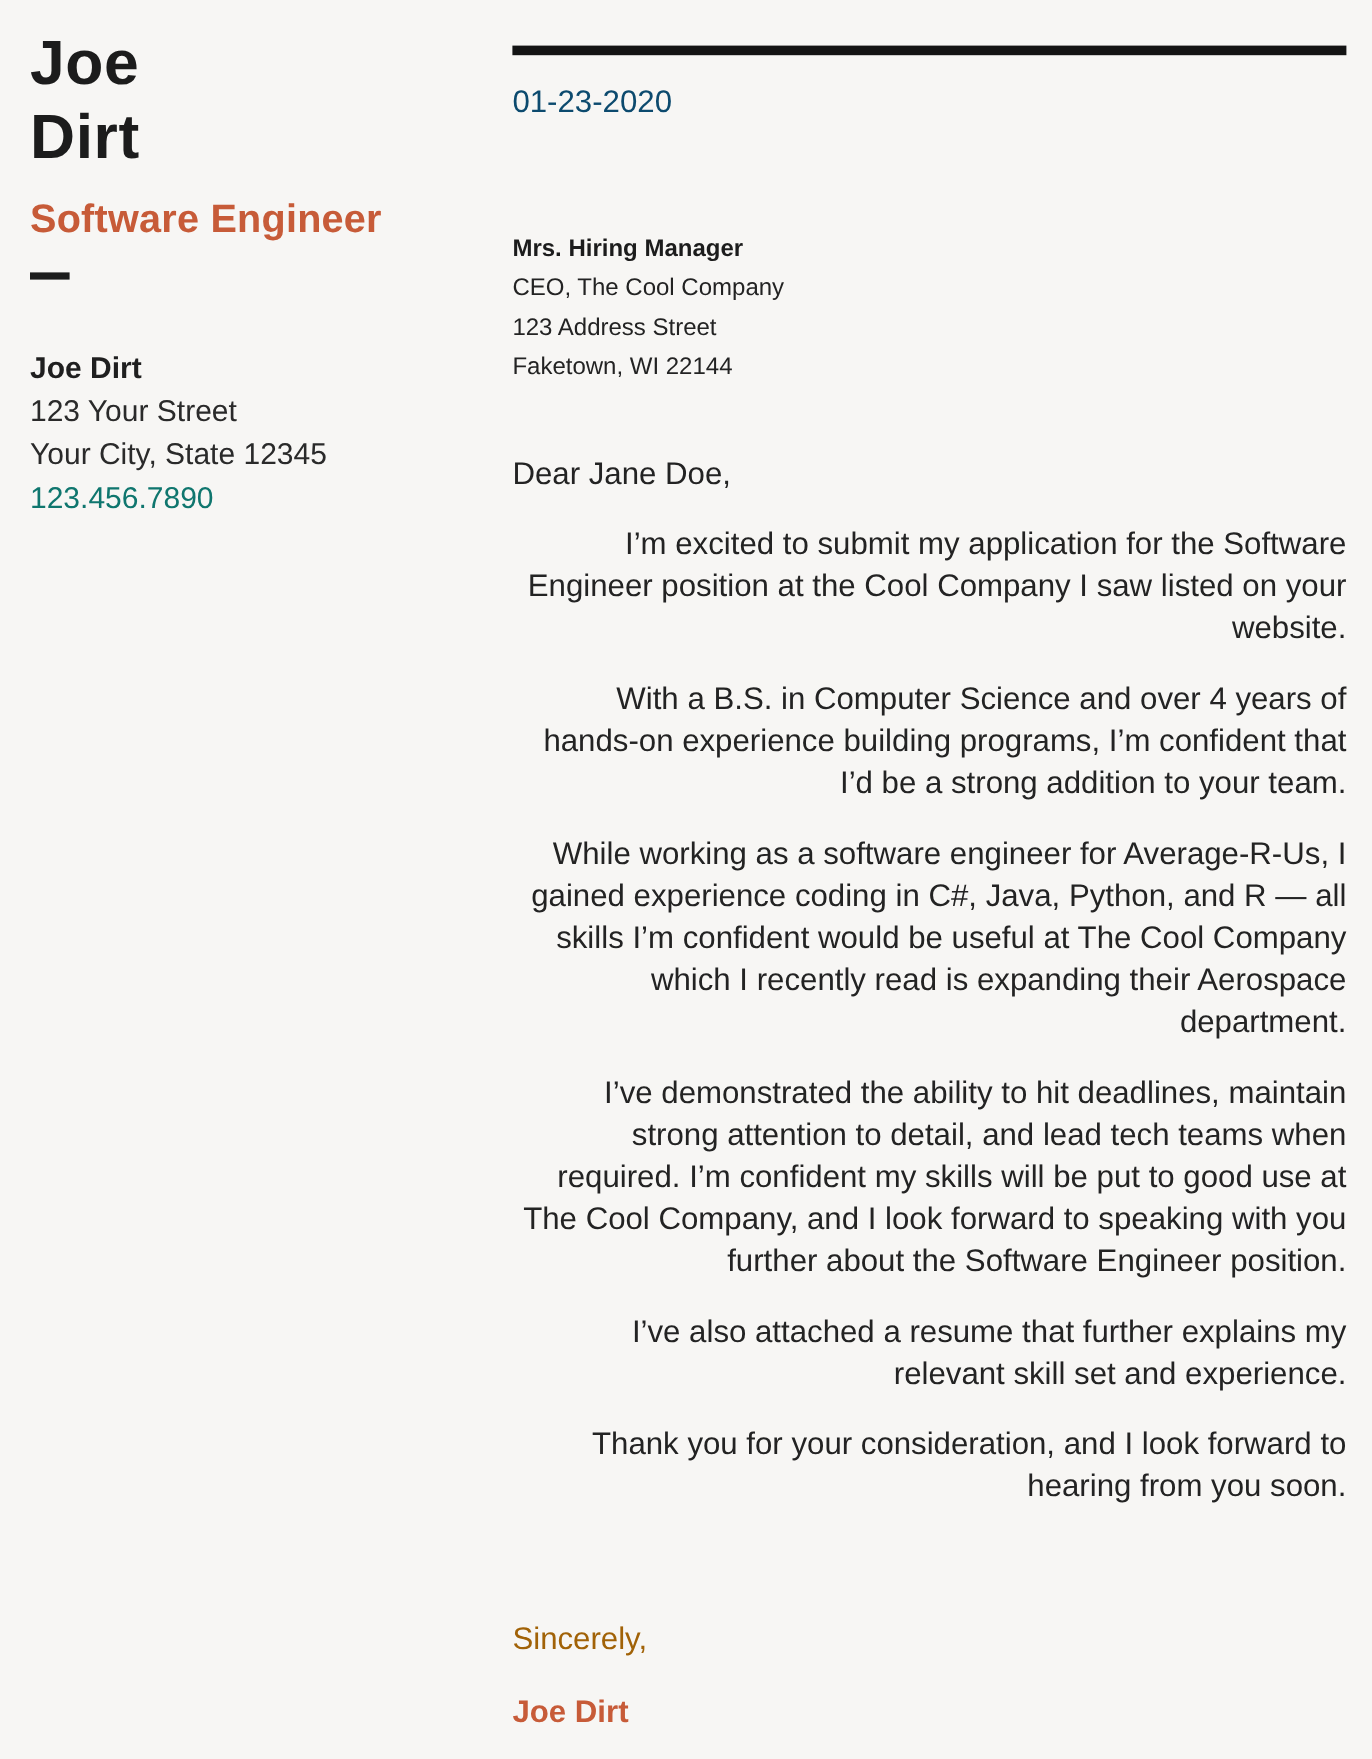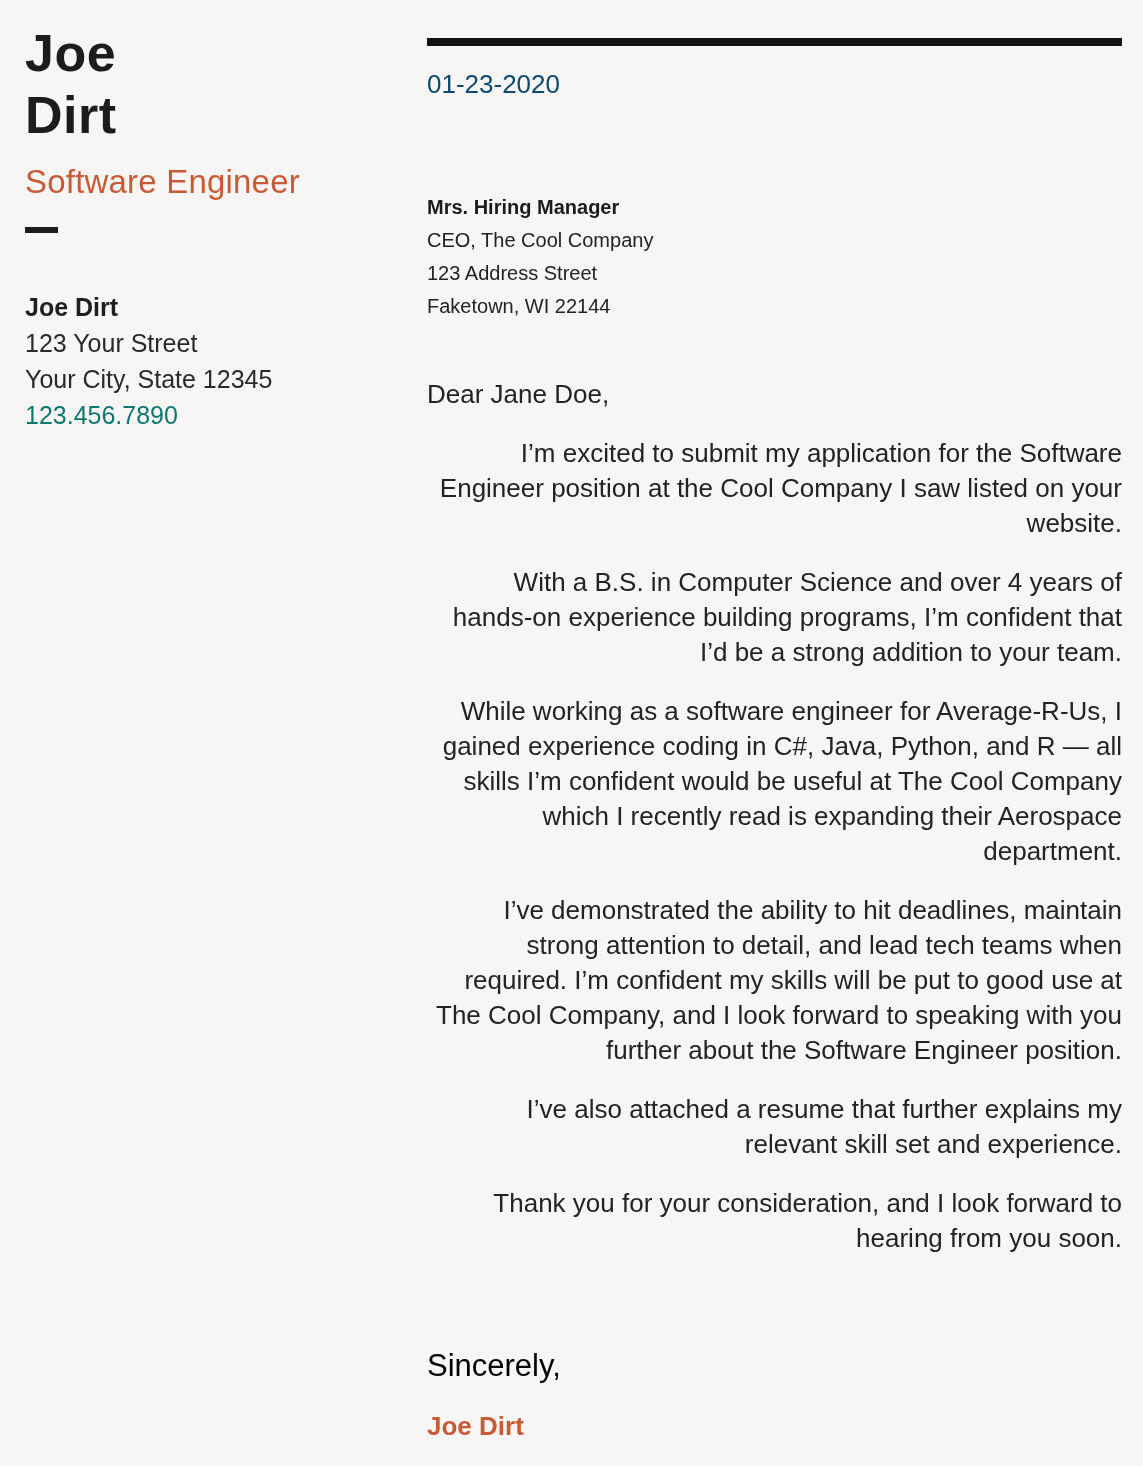--- a/index.html
+++ b/index.html
@@ -30,21 +30,21 @@
   .name-block {
     font-size: 52px;
     font-weight: 800;
     line-height: 1.2;
     color: #1c1c1c;
     letter-spacing: 0.5px;
   }
   .job-title {
     margin-top: 16px;
     font-size: 33px;
-    font-weight: 400;
+    font-weight: 700;
     color: #c75b38;
     letter-spacing: 0.2px;
   }
   .divider-dash {
     margin-top: 26px;
     width: 33px;
     height: 6px;
     background: #1c1c1c;
   }
   .contact-block {
@@ -97,23 +97,23 @@
   }
   .body-paragraph {
     margin: 24px 0 0 0;
     font-size: 26px;
     line-height: 35px;
     color: #232323;
     text-align: right;
   }
   .closing {
     margin-top: 92px;
-    font-size: 31px;
+    font-size: 26px;
     line-height: 35px;
-    color: #000000;
+    color: #a16207;
   }
   .signature {
     margin-top: 28px;
     font-size: 26px;
     font-weight: 700;
     color: #c75b38;
   }
 </style>
 </head>
 <body>

